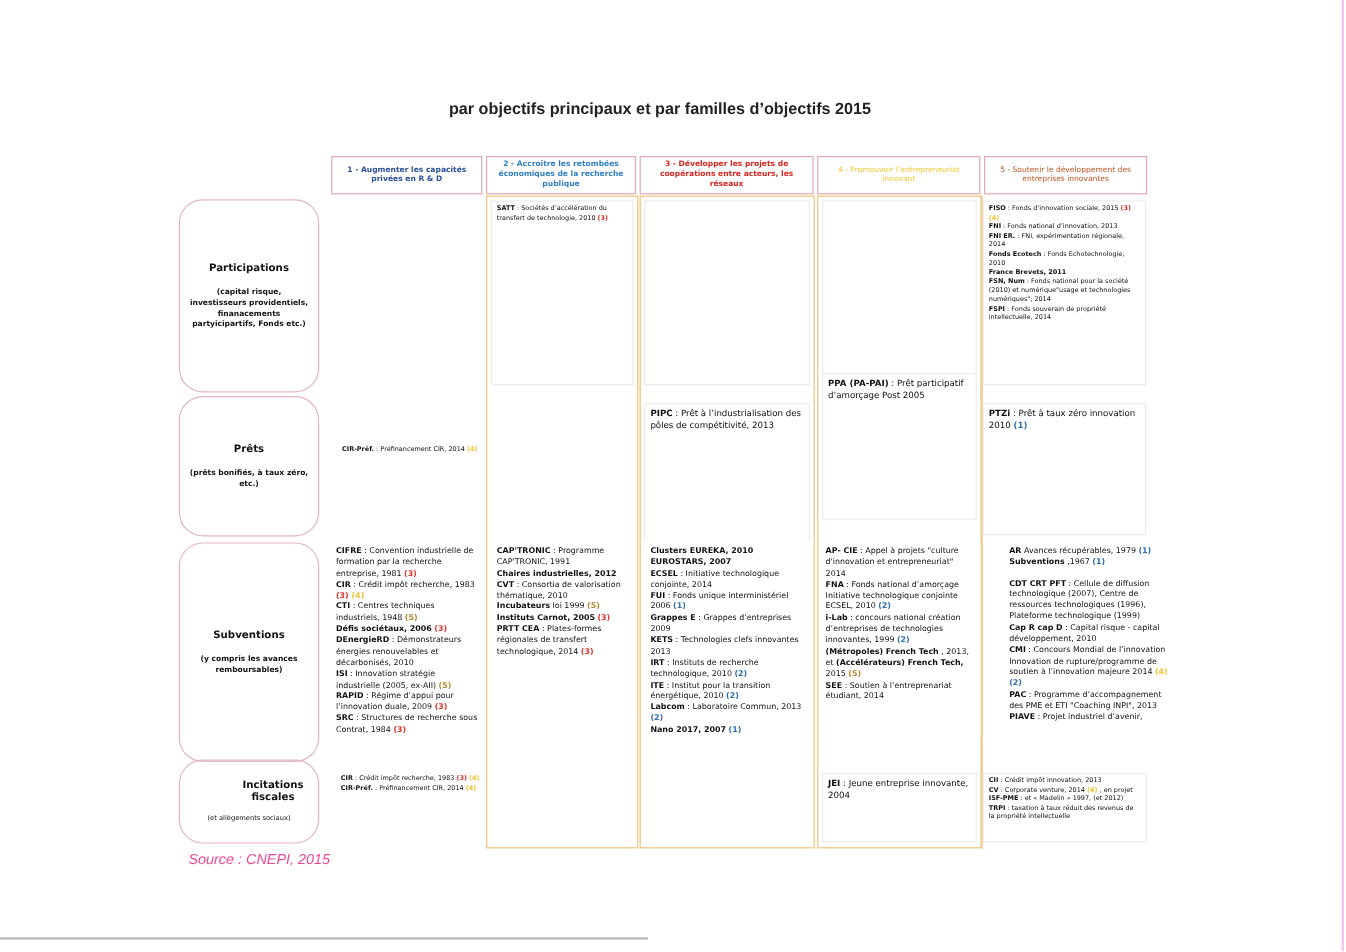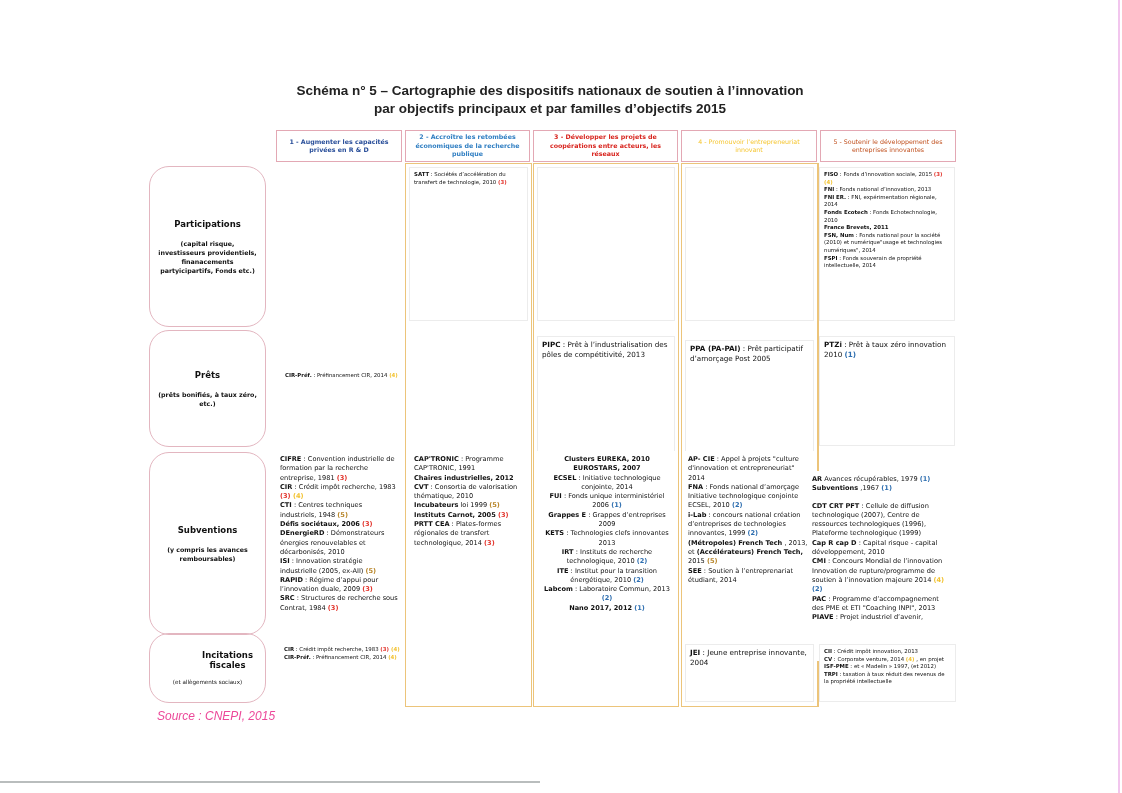--- a/index.html
+++ b/index.html
@@ -35,21 +35,20 @@
             font-family: "Liberation Sans", sans-serif; }
   .bottomline { position: absolute; left: 0; top: 781px; width: 540px; height: 2px; background: #b9bdbd; }
   .rightline { position: absolute; left: 1118px; top: 0; width: 2px; height: 793px; background: #f2c6ee; }
 </style>
 </head>
 <body>
 
 <div class="rightline"></div>
 
 <div class="title">
-  <div>Schéma n° 5 – Cartographie des dispositifs nationaux de soutien à l’innovation</div>
   <div>par objectifs principaux et par familles d’objectifs 2015</div>
 </div>
 
 <div class="colhead" style="left:276px;width:126px;color:#2a4f9a;">1 - Augmenter les capacités privées en R &amp; D</div>
 <div class="colhead" style="left:405px;width:125px;color:#2f7ec2;">2 - Accroître les retombées économiques de la recherche publique</div>
 <div class="colhead" style="left:533px;width:145px;color:#d8251f;">3 - Développer les projets de coopérations entre acteurs, les réseaux</div>
 <div class="colhead" style="left:681px;width:136px;color:#f5c52f;font-weight:normal;">4 - Promouvoir l’entrepreneuriat innovant</div>
 <div class="colhead" style="left:820px;width:136px;color:#c0501e;font-weight:normal;">5 - Soutenir le développement des entreprises innovantes</div>
 
 <div class="rowlabel" style="top:166px;height:161px;">
@@ -89,21 +88,21 @@
     <span class="entry"><b>FSPI</b><span> : Fonds souverain de propriété intellectuelle, 2014</span></span>
   </div>
 
 <div class="cell nb t-s" id="c-pret-1" style="left:280px;top:368px;width:124px;height:30px;">
     <span class="entry"><b>CIR-Préf.</b><span> : Préfinancement CIR, 2014 </span><span class="tag" style="color: rgb(242, 194, 48);">(4) </span></span>
   </div>
 <div class="cell" style="left:409px;top:324px;width:119px;height:122px;border-color:transparent;"></div>
 <div class="cell t-l" id="c-pret-3" style="left:537px;top:336px;width:138px;height:122px;">
     <span class="entry"><b>PIPC</b><span> : Prêt à l’industrialisation des pôles de compétitivité, 2013</span></span>
   </div>
-<div class="cell t-l" id="c-pret-4" style="left:685px;top:340px;width:129px;height:122px;">
+<div class="cell t-l" id="c-pret-4" style="left:685px;top:311px;width:129px;height:122px;">
     <span class="entry"><b>PPA (PA-PAI)</b><span> : Prêt participatif d’amorçage Post 2005</span></span>
   </div>
 <div class="cell t-l" id="c-pret-5" style="left:819px;top:336px;width:136px;height:110px;">
     <span class="entry"><b>PTZi</b><span> : Prêt à taux zéro innovation 2010 </span><span class="tag" style="color: rgb(47, 111, 176);">(1) </span></span>
   </div>
 
 <div class="cell nb t-m" id="c-sub-1" style="left:275px;top:451px;width:130px;height:180px;">
     <span class="entry"><b>CIFRE</b><span> : Convention industrielle de formation par la recherche entreprise, 1981 </span><span class="tag" style="color: rgb(226, 51, 43);">(3) </span></span>
     <span class="entry"><b>CIR</b><span> : Crédit impôt recherche, 1983 </span><span class="tag" style="color: rgb(226, 51, 43);">(3) </span><span class="tag" style="color: rgb(242, 194, 48);">(4) </span></span>
     <span class="entry"><b>CTI</b><span> : Centres techniques industriels, 1948 </span><span class="tag" style="color: rgb(184, 134, 42);">(5) </span></span>
@@ -114,40 +113,40 @@
     <span class="entry"><b>SRC</b><span> : Structures de recherche sous Contrat, 1984 </span><span class="tag" style="color: rgb(226, 51, 43);">(3) </span></span>
   </div>
 <div class="cell nb t-m" id="c-sub-2" style="left:409px;top:451px;width:121px;height:160px;">
     <span class="entry"><b>CAP'TRONIC</b><span> : Programme CAP'TRONIC, 1991</span></span>
     <span class="entry"><b>Chaires industrielles, 2012</b><span></span></span>
     <span class="entry"><b>CVT</b><span> : Consortia de valorisation thématique, 2010</span></span>
     <span class="entry"><b>Incubateurs</b><span> loi 1999 </span><span class="tag" style="color: rgb(184, 134, 42);">(5) </span></span>
     <span class="entry"><b>Instituts Carnot, 2005</b><span> </span><span class="tag" style="color: rgb(226, 51, 43);">(3) </span></span>
     <span class="entry"><b>PRTT CEA</b><span> : Plates-formes régionales de transfert technologique, 2014 </span><span class="tag" style="color: rgb(226, 51, 43);">(3) </span></span>
   </div>
-<div class="cell t-m" id="c-sub-3" style="left:537px;top:451px;width:140px;height:192px;border-color:transparent;text-align:center;">
+<div class="cell t-m" id="c-sub-3" style="left:537px;top:451px;width:140px;height:192px;border-color:transparent;">
     <span class="entry"><b>Clusters EUREKA, 2010</b><span></span></span>
     <span class="entry"><b>EUROSTARS, 2007</b><span></span></span>
     <span class="entry"><b>ECSEL</b><span> : Initiative technologique conjointe, 2014</span></span>
     <span class="entry"><b>FUI</b><span> : Fonds unique interministériel 2006 </span><span class="tag" style="color: rgb(47, 111, 176);">(1) </span></span>
     <span class="entry"><b>Grappes E</b><span> : Grappes d’entreprises 2009</span></span>
     <span class="entry"><b>KETS</b><span> : Technologies clefs innovantes 2013</span></span>
     <span class="entry"><b>IRT</b><span> : Instituts de recherche technologique, 2010 </span><span class="tag" style="color: rgb(47, 111, 176);">(2) </span></span>
     <span class="entry"><b>ITE</b><span> : Institut pour la transition énergétique, 2010 </span><span class="tag" style="color: rgb(47, 111, 176);">(2) </span></span>
     <span class="entry"><b>Labcom</b><span> : Laboratoire Commun, 2013 </span><span class="tag" style="color: rgb(47, 111, 176);">(2) </span></span>
-    <span class="entry"><b>Nano 2017, 2012</b><span> </span><span class="tag" style="color: rgb(47, 111, 176);">(1) </span></span>
+    <span class="entry"><b>Nano 2017, 2007</b><span> </span><span class="tag" style="color: rgb(47, 111, 176);">(1) </span></span>
   </div>
 <div class="cell nb t-m" id="c-sub-4" style="left:683px;top:451px;width:134px;height:165px;">
     <span class="entry"><b>AP- CIE</b><span> : Appel à projets "culture d'innovation et entrepreneuriat" 2014</span></span>
     <span class="entry"><b>FNA</b><span> : Fonds national d’amorçage Initiative technologique conjointe ECSEL, 2010 </span><span class="tag" style="color: rgb(47, 111, 176);">(2) </span></span>
     <span class="entry"><b>i-Lab</b><span> : concours national création d’entreprises de technologies innovantes, 1999 </span><span class="tag" style="color: rgb(47, 111, 176);">(2) </span></span>
     <span class="entry"><b>(Métropoles) French Tech</b><span> , 2013, et </span><b>(Accélérateurs) French Tech,</b><span> 2015 </span><span class="tag" style="color: rgb(184, 134, 42);">(5) </span></span>
     <span class="entry"><b>SEE</b><span> : Soutien à l’entreprenariat étudiant, 2014</span></span>
   </div>
-<div class="cell nb t-m" id="c-sub-5" style="left:807px;top:451px;width:145px;height:190px;margin-top:20px;">
+<div class="cell nb t-m" id="c-sub-5" style="left:836px;top:451px;width:145px;height:190px;">
     <span class="entry"><b>AR</b><span> Avances récupérables, 1979 </span><span class="tag" style="color: rgb(47, 111, 176);">(1) </span></span>
     <span class="entry"><b>Subventions</b><span> ,1967 </span><span class="tag" style="color: rgb(47, 111, 176);">(1) </span></span>
     <span class="entry" style="height: 8px;"></span>
     <span class="entry"><b>CDT CRT PFT</b><span> : Cellule de diffusion technologique (2007), Centre de ressources technologiques (1996), Plateforme technologique (1999)</span></span>
     <span class="entry"><b>Cap R cap D</b><span> : Capital risque - capital développement, 2010</span></span>
     <span class="entry"><b>CMI</b><span> : Concours Mondial de l’innovation Innovation de rupture/programme de soutien à l’innovation majeure 2014 </span><span class="tag" style="color: rgb(242, 194, 48);">(4) </span><span class="tag" style="color: rgb(47, 111, 176);">(2) </span></span>
     <span class="entry"><b>PAC</b><span> : Programme d’accompagnement des PME et ETI "Coaching INPI", 2013</span></span>
     <span class="entry"><b>PIAVE</b><span> : Projet industriel d’avenir,</span></span>
   </div>
 

